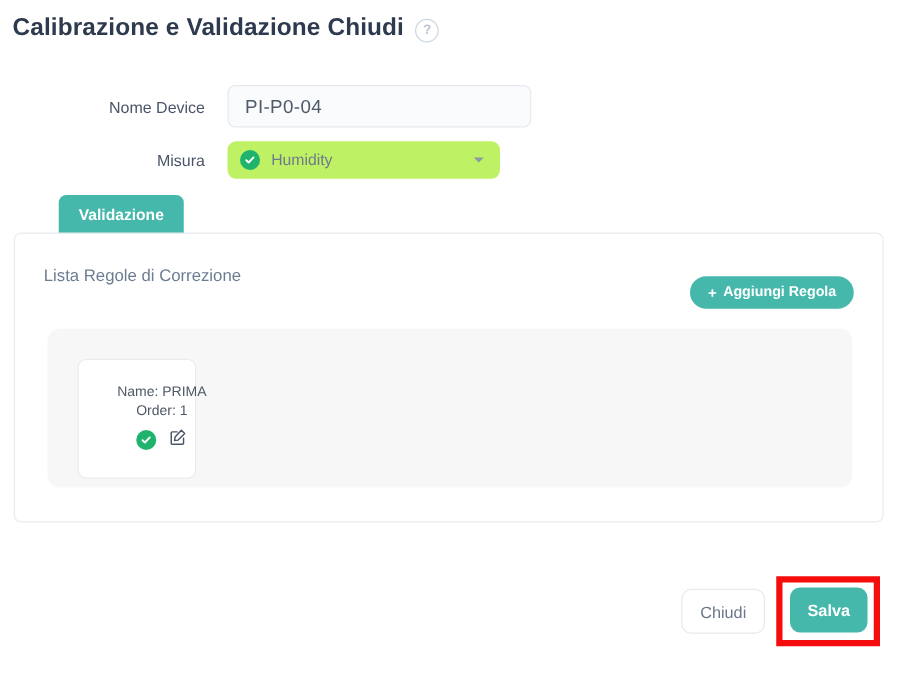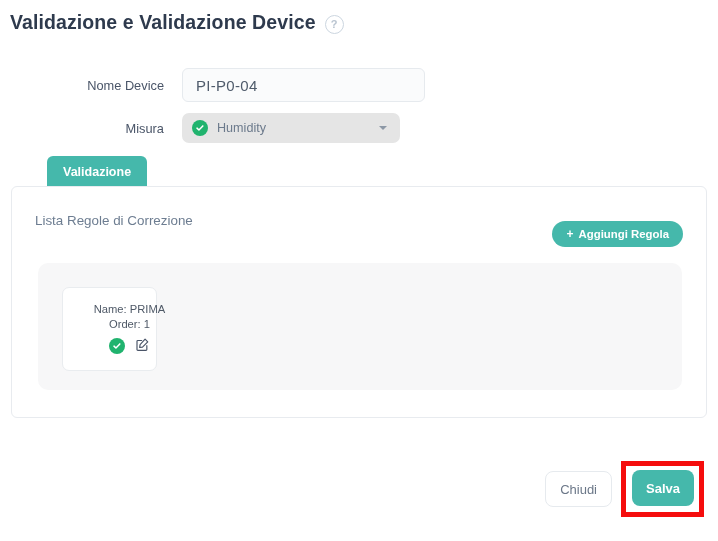--- a/index.html
+++ b/index.html
@@ -81,21 +81,21 @@
     padding: 16px 13px;
     outline: none;
     font-family: "Liberation Sans", sans-serif;
     letter-spacing: 0.3px;
   }
   .select-box {
     width: 218px;
     height: 30px;
     box-sizing: border-box;
     border-radius: 7px;
-    background: #e5e5e5;
+    background: #bef264;
     display: flex;
     align-items: center;
     padding: 0 10px 0 10px;
     position: relative;
   }
   .select-value {
     font-size: 12.6px;
     color: #6c7a8c;
     margin-left: 9px;
   }
@@ -199,21 +199,21 @@
     height: 127px;
     box-sizing: border-box;
     background: #f7f7f8;
     border-radius: 10px;
   }
   .rule-card {
     position: absolute;
     left: 24px;
     top: 24px;
     width: 95px;
-    height: 84px;
+    height: 96px;
     box-sizing: border-box;
     background: #ffffff;
     border: 1px solid #e9ecef;
     border-radius: 7px;
     display: flex;
     flex-direction: column;
     align-items: center;
     justify-content: center;
     gap: 3px;
     cursor: pointer;
@@ -270,21 +270,21 @@
     font-size: 13px;
     font-weight: 700;
     font-family: "Liberation Sans", sans-serif;
     cursor: pointer;
   }
 </style>
 </head>
 <body>
 
 <div class="page-header">
-  <div class="page-title">Validazione e Validazione Device</div>
+  <div class="page-title">Calibrazione e Validazione Chiudi</div>
   <div class="help-icon">?</div>
 </div>
 
 <div class="form-area">
 
   <div class="form-row">
     <div class="form-label">Nome Device</div>
     <input class="text-input" type="text" value="PI-P0-04" style="">
   </div>
 

